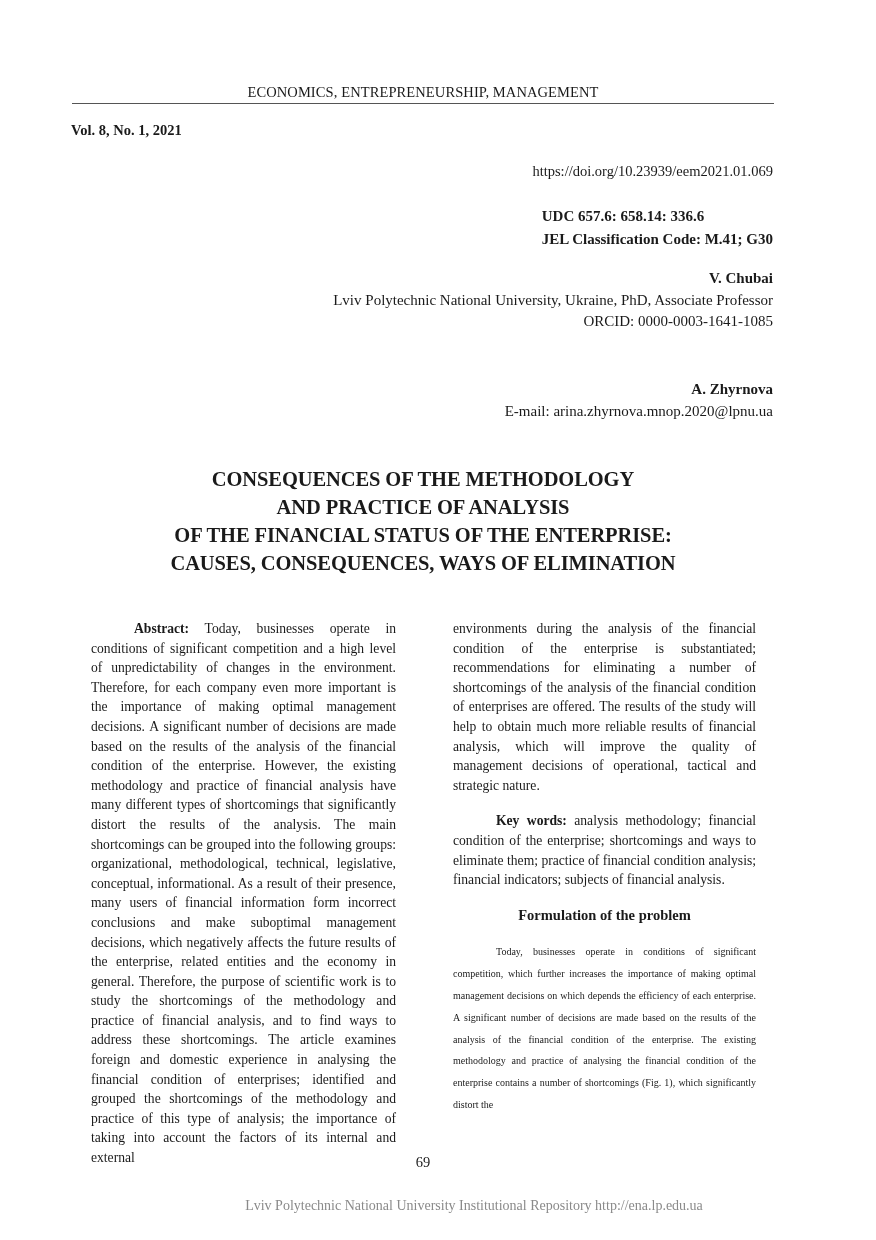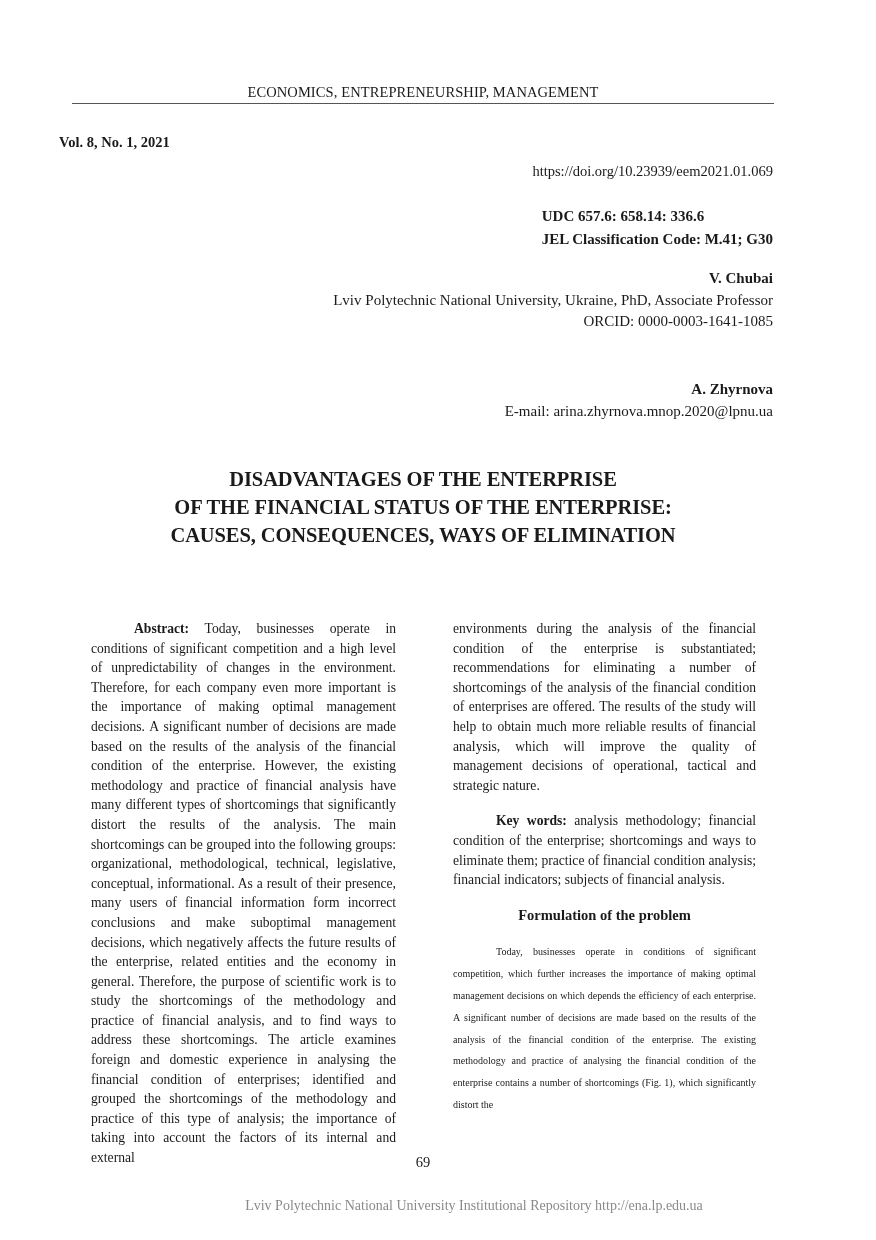--- a/index.html
+++ b/index.html
@@ -1,20 +1,20 @@
 <!DOCTYPE html>
 <html><head>
   <meta charset="utf-8">
   <style>
     html, body { margin: 0; padding: 0; background: #ffffff; }
     body { width: 876px; height: 1240px; position: relative; overflow: hidden; color: #1a1a1a; font-family: "Liberation Serif", "DejaVu Serif", serif; }
     .abs { position: absolute; }
     .journal-header { left: 72px; width: 702px; top: 84px; text-align: center; font-weight: normal; font-size: 14.5px; letter-spacing: 0.1px; }
     .header-rule { left: 72px; width: 702px; top: 103px; height: 0; border-top: 1.3px solid #555; }
-    .vol { left: 59px; top: 122px; font-weight: bold; font-size: 14.5px; margin-top: 12px; }
+    .vol { left: 71px; top: 122px; font-weight: bold; font-size: 14.5px; }
     .doi { right: 103px; top: 163px; font-size: 14.5px; text-align: right; }
     .codes { right: 103px; top: 205px; text-align: left; font-weight: bold; font-size: 15px; line-height: 23px; }
     .author { right: 103px; text-align: right; font-size: 15px; line-height: 21.5px; }
     .author .name { font-weight: bold; }
     .author1 { top: 268px; }
     .author2 { top: 379px; text-align: right; }
     .title { left: 72px; width: 702px; top: 465px; text-align: center; font-weight: bold; font-size: 20.5px; line-height: 28px; letter-spacing: -0.1px; }
     .col { font-size: 13.6px; line-height: 19.6px; text-align: justify; }
     .col p { margin: 16px; text-indent: 43px; }
     .col-left { left: 75px; width: 337px; top: 603px; }
@@ -45,21 +45,22 @@
   <div>Lviv Polytechnic National University, Ukraine, PhD, Associate Professor</div>
   <div>ORCID: 0000-0003-1641-1085</div>
 </div>
 
 <div class="abs author author2">
   <div class="name">A. Zhyrnova</div>
   <div>E-mail: arina.zhyrnova.mnop.2020@lpnu.ua</div>
 </div>
 
 <div class="abs title">
-  <div>DISADVANTAGES OF THE ENTERPRISE</div>
+  <div>CONSEQUENCES OF THE METHODOLOGY</div>
+  <div>AND PRACTICE OF ANALYSIS</div>
   <div>OF THE FINANCIAL STATUS OF THE ENTERPRISE:</div>
   <div>CAUSES, CONSEQUENCES, WAYS OF ELIMINATION</div>
 </div>
 
 <div class="abs col col-left">
   <p><span class="b">Abstract:</span><span> Today, businesses operate in conditions of significant competition and a high level of unpredictability of changes in the environment. Therefore, for each company even more important is the importance of making optimal management decisions. A significant number of decisions are made based on the results of the analysis of the financial condition of the enterprise. However, the existing methodology and practice of financial analysis have many different types of shortcomings that significantly distort the results of the analysis. The main shortcomings can be grouped into the following groups: organizational, methodological, technical, legislative, conceptual, informational. As a result of their presence, many users of financial information form incorrect conclusions and make suboptimal management decisions, which negatively affects the future results of the enterprise, related entities and the economy in general. Therefore, the purpose of scientific work is to study the shortcomings of the methodology and practice of financial analysis, and to find ways to address these shortcomings. The article examines foreign and domestic experience in analysing the financial condition of enterprises; identified and grouped the shortcomings of the methodology and practice of this type of analysis; the importance of taking into account the factors of its internal and external</span></p>
 </div>
 
 <div class="abs col col-right">
   <p style="text-indent:0">environments during the analysis of the financial condition of the enterprise is substantiated; recommendations for eliminating a number of shortcomings of the analysis of the financial condition of enterprises are offered. The results of the study will help to obtain much more reliable results of financial analysis, which will improve the quality of management decisions of operational, tactical and strategic nature.</p>

